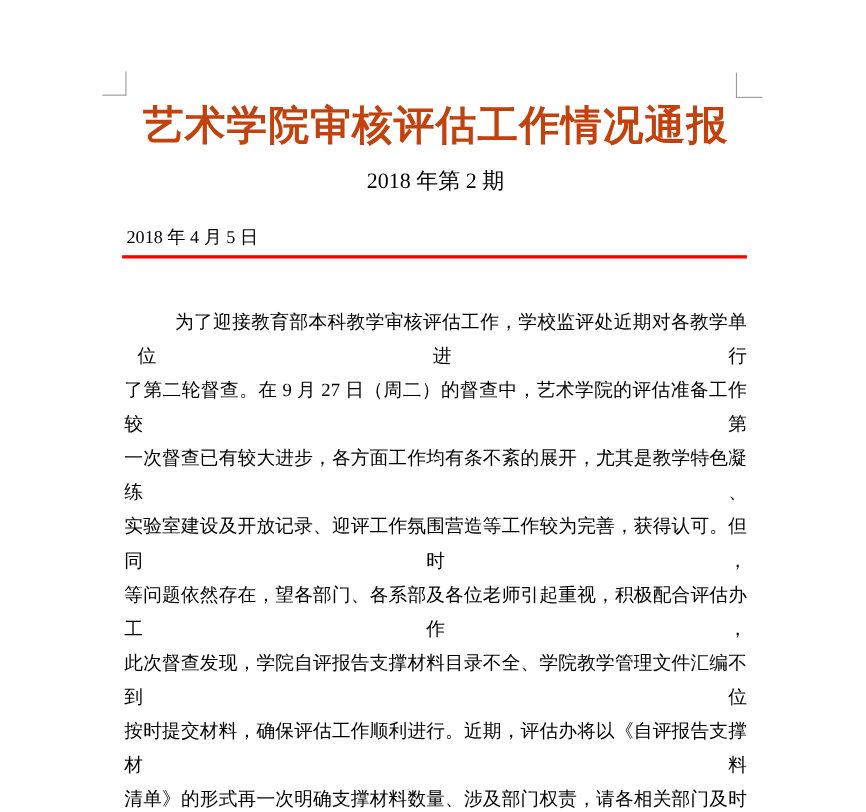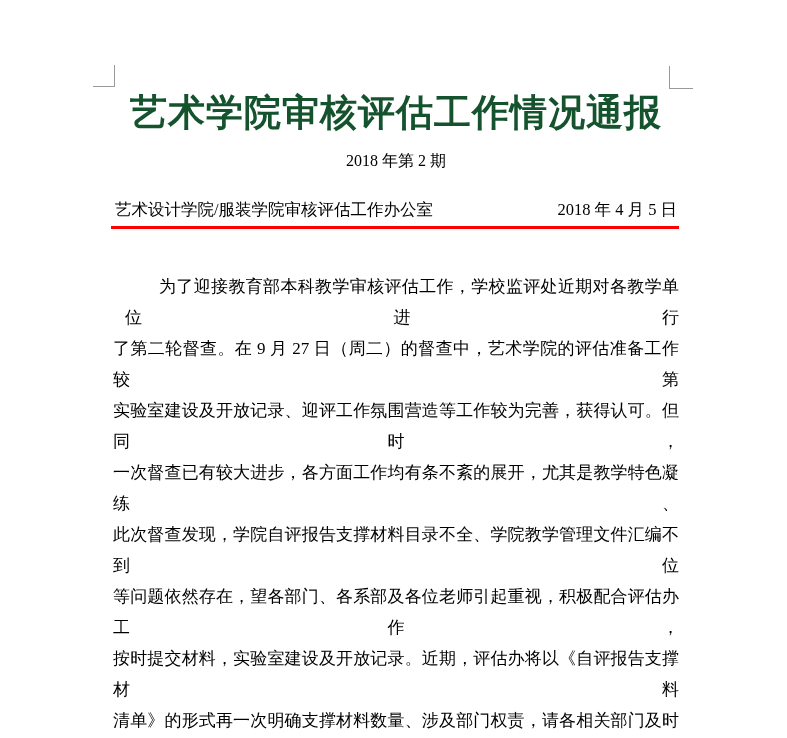--- a/index.html
+++ b/index.html
@@ -23,21 +23,21 @@
     border-left:1px solid #9a9a9a; border-bottom:1px solid #9a9a9a;
   }
   .content { position:absolute; left:113px; top:0; width:566px; }
   .doc-title {
     margin-top:92px;
     font-size:37px; font-weight:700; letter-spacing:1px;
     color:#ff0000; text-align:center; line-height:1.25;
     white-space:nowrap;
   }
   .issue {
-    margin-top:13px; font-size:16px; text-align:center;
+    margin-top:13px; font-size:20px; text-align:center;
   }
   .masthead {
     margin-top:27px;
     display:flex; justify-content:space-between; align-items:baseline;
     font-size:16.5px;
     padding:0 2px 5px 2px;
   }
   .red-rule { height:3px; background:#ff0000; width:568px; margin-left:-2px; }
   .body-par { margin-top:42px; font-size:17px; line-height:31px; }
   .body-line {
@@ -49,36 +49,35 @@
 </head>
 <body>
 
 <div class="page">
 
   <div class="mark mark-left"></div>
   <div class="mark mark-right"></div>
 
   <div class="content">
 
-    <div class="doc-title" style="color: #14532d; font-family: Liberation Mono, monospace;">艺术学院审核评估工作情况通报</div>
+    <div class="doc-title" style="color: #c2410c;">艺术学院审核评估工作情况通报</div>
 
     <div class="issue">2018 年第 2 期</div>
 
     <div class="masthead">
-      <span>艺术设计学院/服装学院审核评估工作办公室</span>
       <span>2018 年 4 月 5 日</span>
     </div>
     <div class="red-rule" style="background: rgb(255, 0, 0);"></div>
 
     <div class="body-par">
       <div class="body-line first">为了迎接教育部本科教学审核评估工作，学校监评处近期对各教学单位进行</div>
       <div class="body-line">了第二轮督查。在 9 月 27 日（周二）的督查中，艺术学院的评估准备工作较第</div>
+      <div class="body-line">一次督查已有较大进步，各方面工作均有条不紊的展开，尤其是教学特色凝练、</div>
       <div class="body-line">实验室建设及开放记录、迎评工作氛围营造等工作较为完善，获得认可。但同时，</div>
-      <div class="body-line">一次督查已有较大进步，各方面工作均有条不紊的展开，尤其是教学特色凝练、</div>
+      <div class="body-line">等问题依然存在，望各部门、各系部及各位老师引起重视，积极配合评估办工作，</div>
       <div class="body-line">此次督查发现，学院自评报告支撑材料目录不全、学院教学管理文件汇编不到位</div>
-      <div class="body-line">等问题依然存在，望各部门、各系部及各位老师引起重视，积极配合评估办工作，</div>
-      <div class="body-line">按时提交材料，实验室建设及开放记录。近期，评估办将以《自评报告支撑材料</div>
+      <div class="body-line">按时提交材料，确保评估工作顺利进行。近期，评估办将以《自评报告支撑材料</div>
       <div class="body-line">清单》的形式再一次明确支撑材料数量、涉及部门权责，请各相关部门及时查看，</div>
 
     </div>
 
   </div>
 </div>
 
 </body></html>

